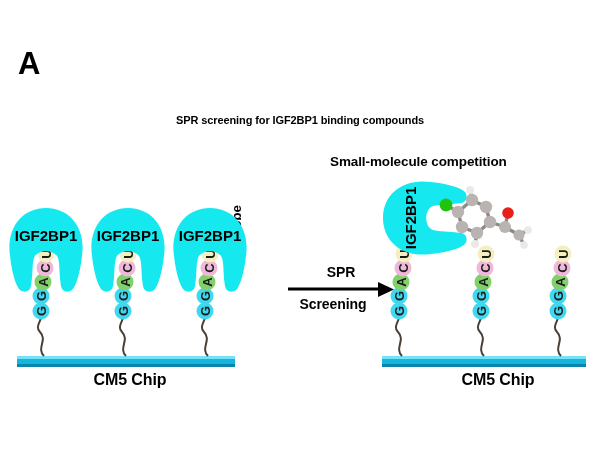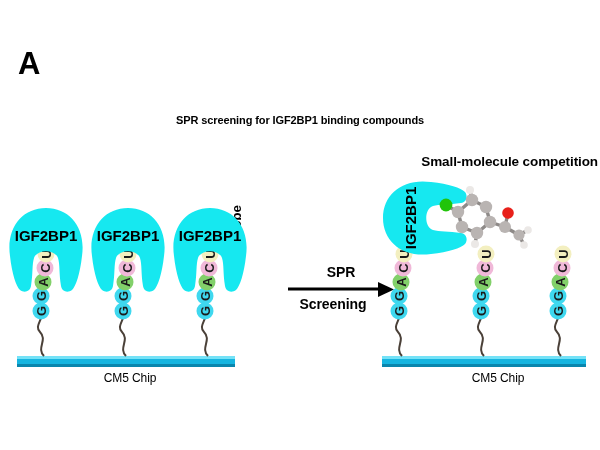--- a/index.html
+++ b/index.html
@@ -38,29 +38,29 @@
     text-align: center;
     font-size: 11px;
     font-weight: 700;
     letter-spacing: -0.1px;
   }
   .competition-label {
     position: absolute;
     left: 330px;
     top: 154px;
     width: 268px;
-    text-align: right;
+    text-align: left;
     font-size: 13.5px;
     font-weight: 700;
     letter-spacing: -0.1px;
   }
   .chip-caption {
     position: absolute;
-    font-size: 12px;
-    font-weight: 400;
+    font-size: 16px;
+    font-weight: 700;
     text-align: center;
     letter-spacing: -0.1px;
   }
   .chip-caption.left  { left: 40px;  top: 371px; width: 180px; }
   .chip-caption.right { left: 408px; top: 371px; width: 180px; }
 
   .probe-label {
     position: absolute;
     left: 229px;
     top: 255px;

